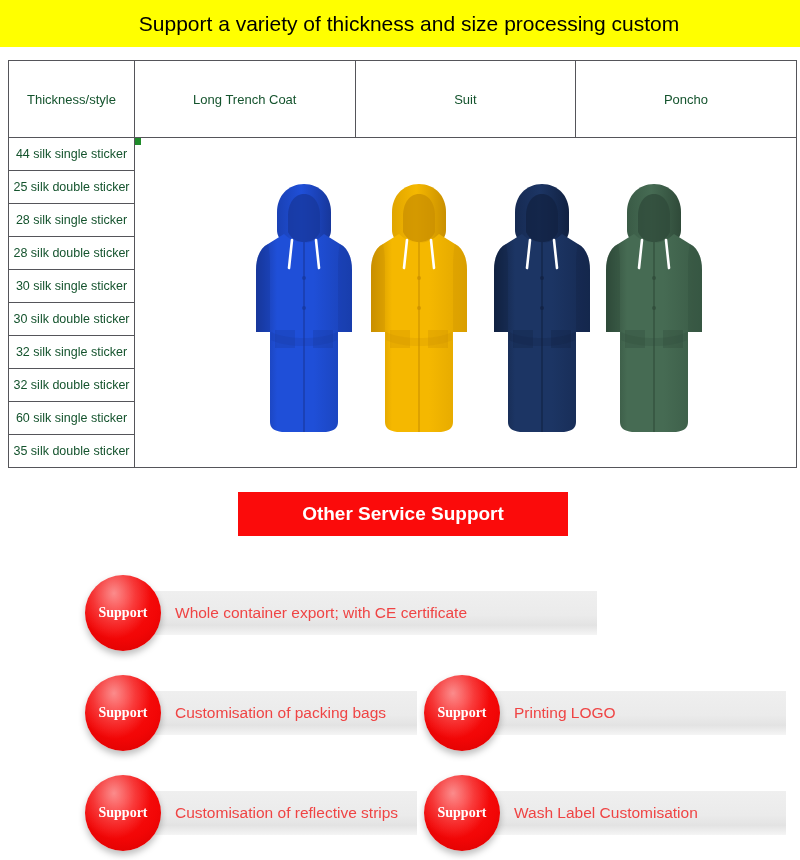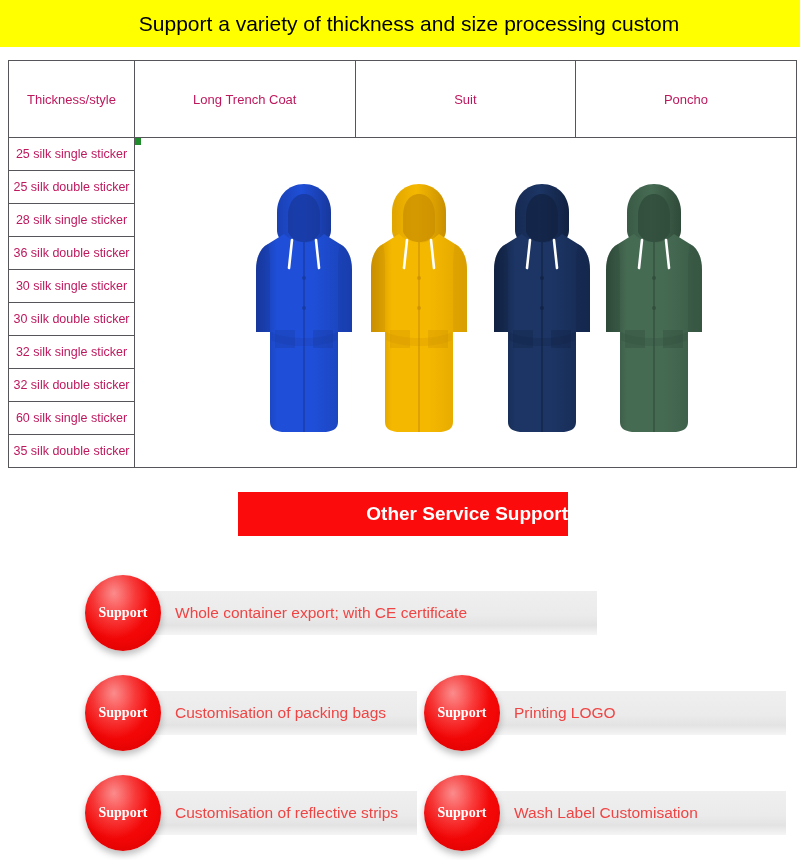--- a/index.html
+++ b/index.html
@@ -45,21 +45,21 @@
     top: 60px;
     width: 784px;
     border-collapse: collapse;
     table-layout: fixed;
   }
   .spec-table td, .spec-table th {
     border: 1px solid #55555a;
     padding: 0;
     font-weight: normal;
     font-size: 12.5px;
-    color: #be185d;
+    color: #14532d;
     text-align: center;
     vertical-align: middle;
     background: #ffffff;
   }
   .spec-table th {
     height: 76px;
     font-size: 13px;
   }
   .col-thickness { width: 125px; }
   .col-style { width: 219.6px; }
@@ -114,21 +114,21 @@
     height: 44px;
     background: #fb0b0b;
   }
   .service-banner-label {
     position: absolute;
     left: 0;
     top: 0;
     width: 330px;
     height: 44px;
     line-height: 44px;
-    text-align: right;
+    text-align: center;
     color: #ffffff;
     font-size: 19px;
     font-weight: bold;
     white-space: nowrap;
   }
 
   
   .badge {
     position: absolute;
     height: 76px;
@@ -189,33 +189,33 @@
   <thead>
     <tr>
       <th class="col-thickness">Thickness/style</th>
       <th class="col-style">Long Trench Coat</th>
       <th class="col-style">Suit</th>
       <th class="col-style">Poncho</th>
     </tr>
   </thead>
   <tbody>
     <tr>
-      <td class="thickness-cell">25 silk single sticker</td>
+      <td class="thickness-cell">44 silk single sticker</td>
       <td class="gallery-cell" rowspan="10" colspan="3">
         <span class="green-tick"></span>
       </td>
     </tr>
     <tr>
       <td class="thickness-cell">25 silk double sticker</td>
     </tr>
     <tr>
       <td class="thickness-cell">28 silk single sticker</td>
     </tr>
     <tr>
-      <td class="thickness-cell">36 silk double sticker</td>
+      <td class="thickness-cell">28 silk double sticker</td>
     </tr>
     <tr>
       <td class="thickness-cell">30 silk single sticker</td>
     </tr>
     <tr>
       <td class="thickness-cell">30 silk double sticker</td>
     </tr>
     <tr>
       <td class="thickness-cell">32 silk single sticker</td>
     </tr>

